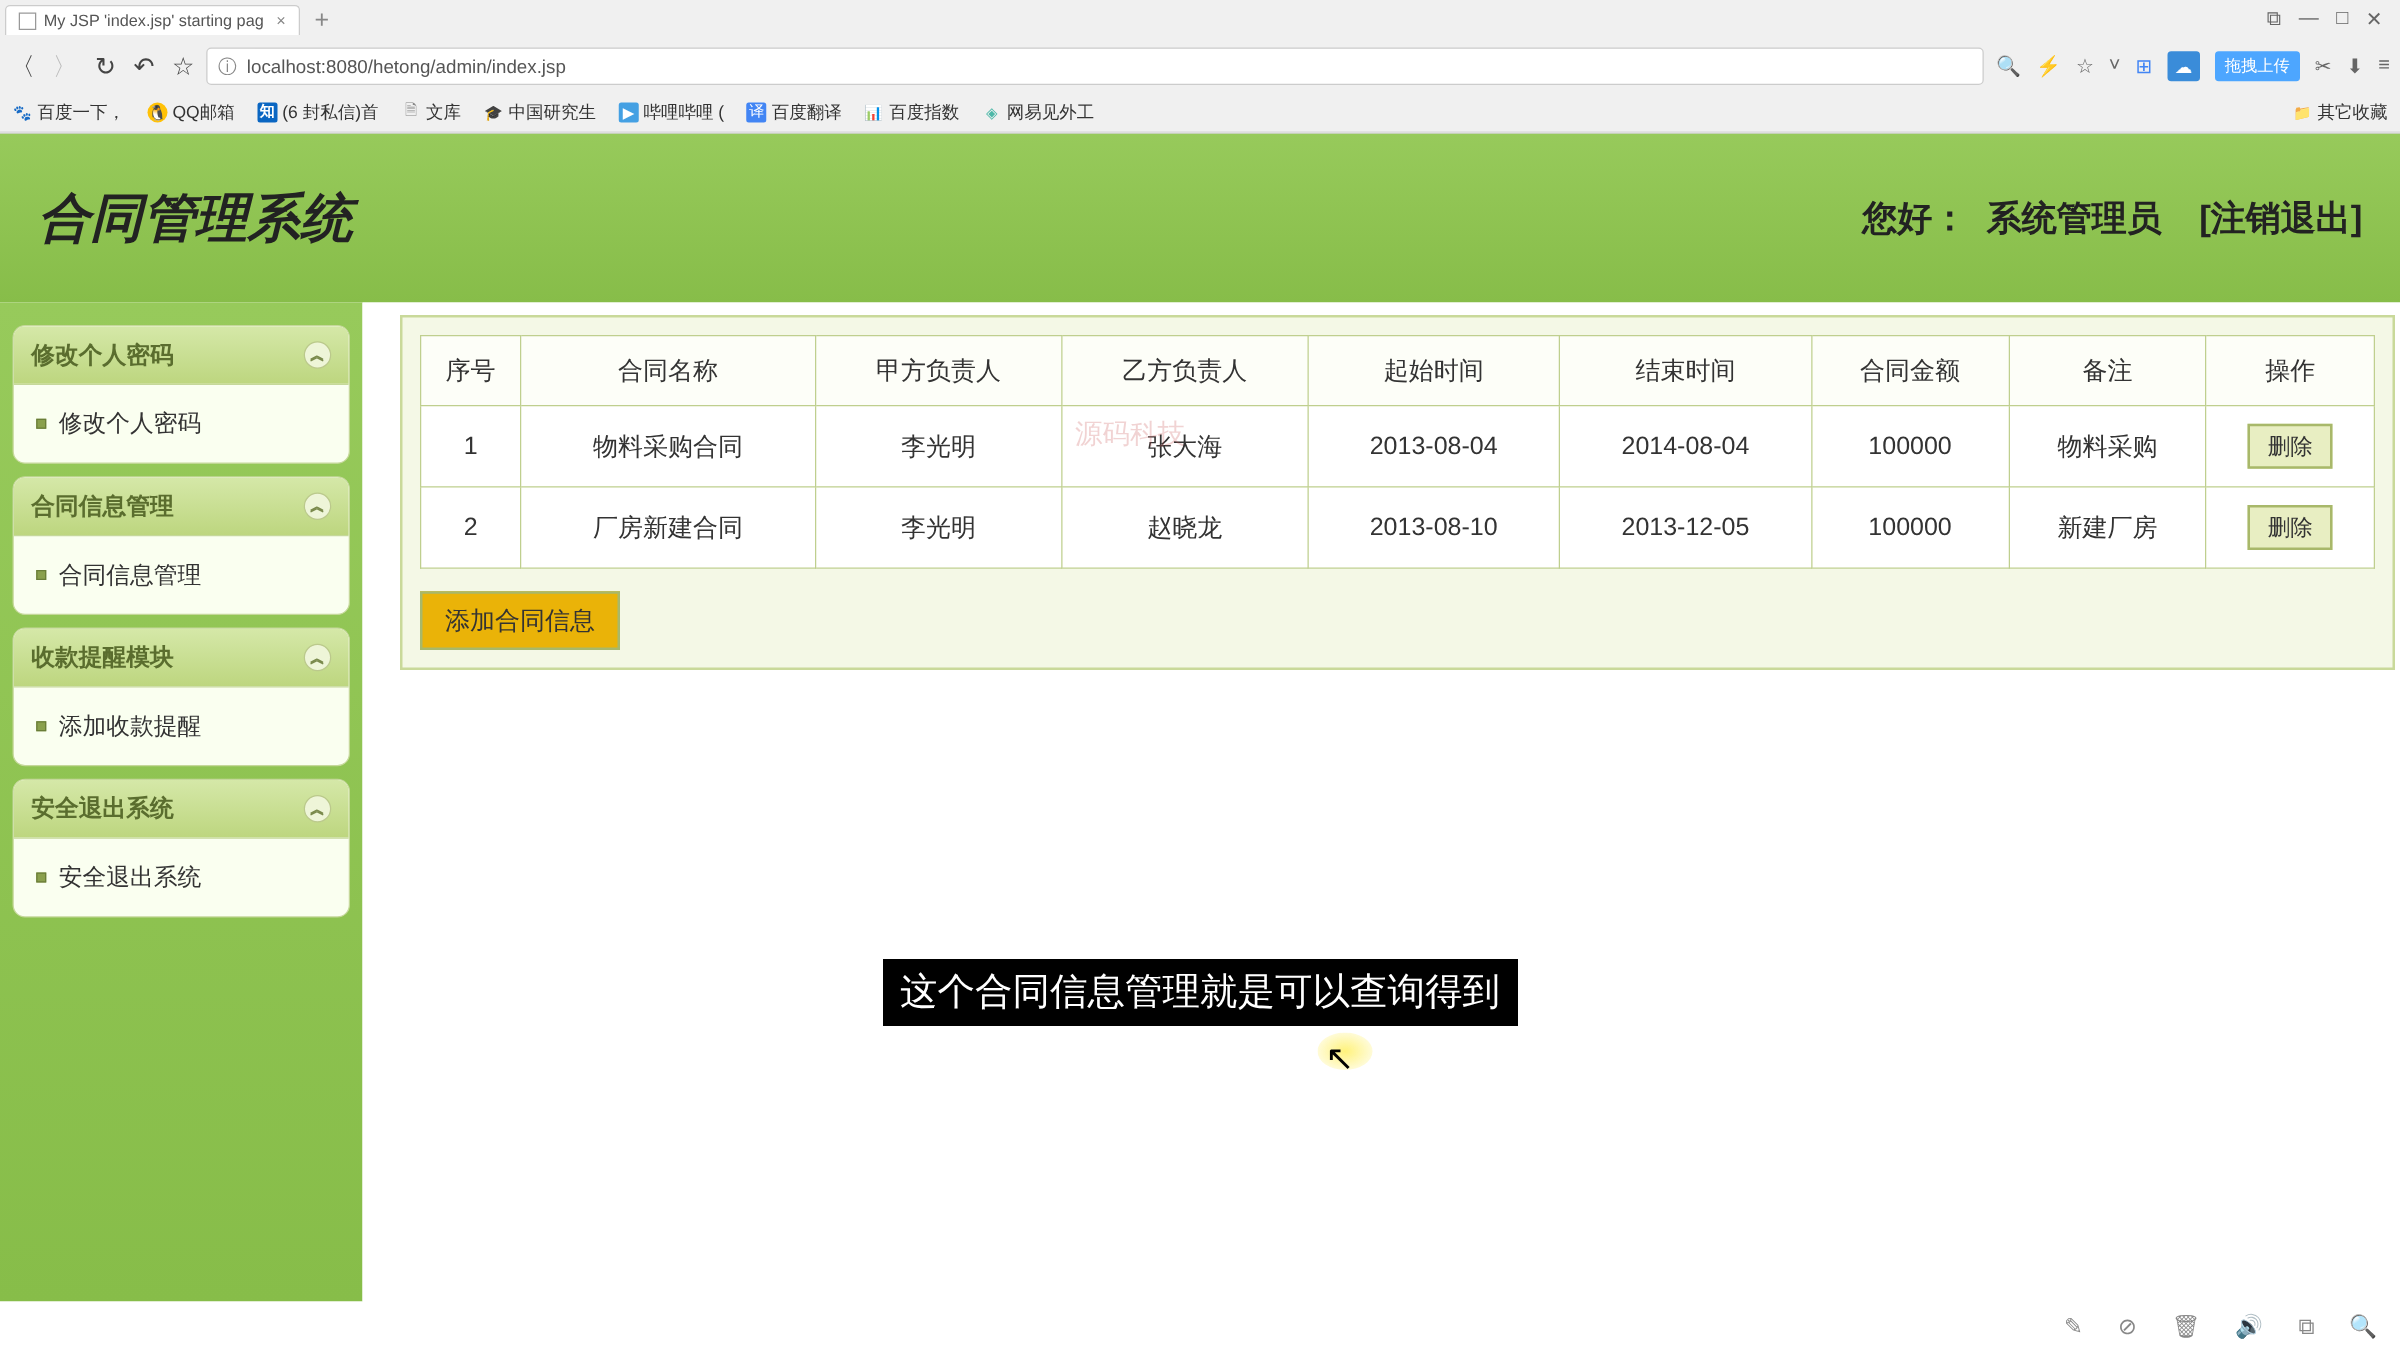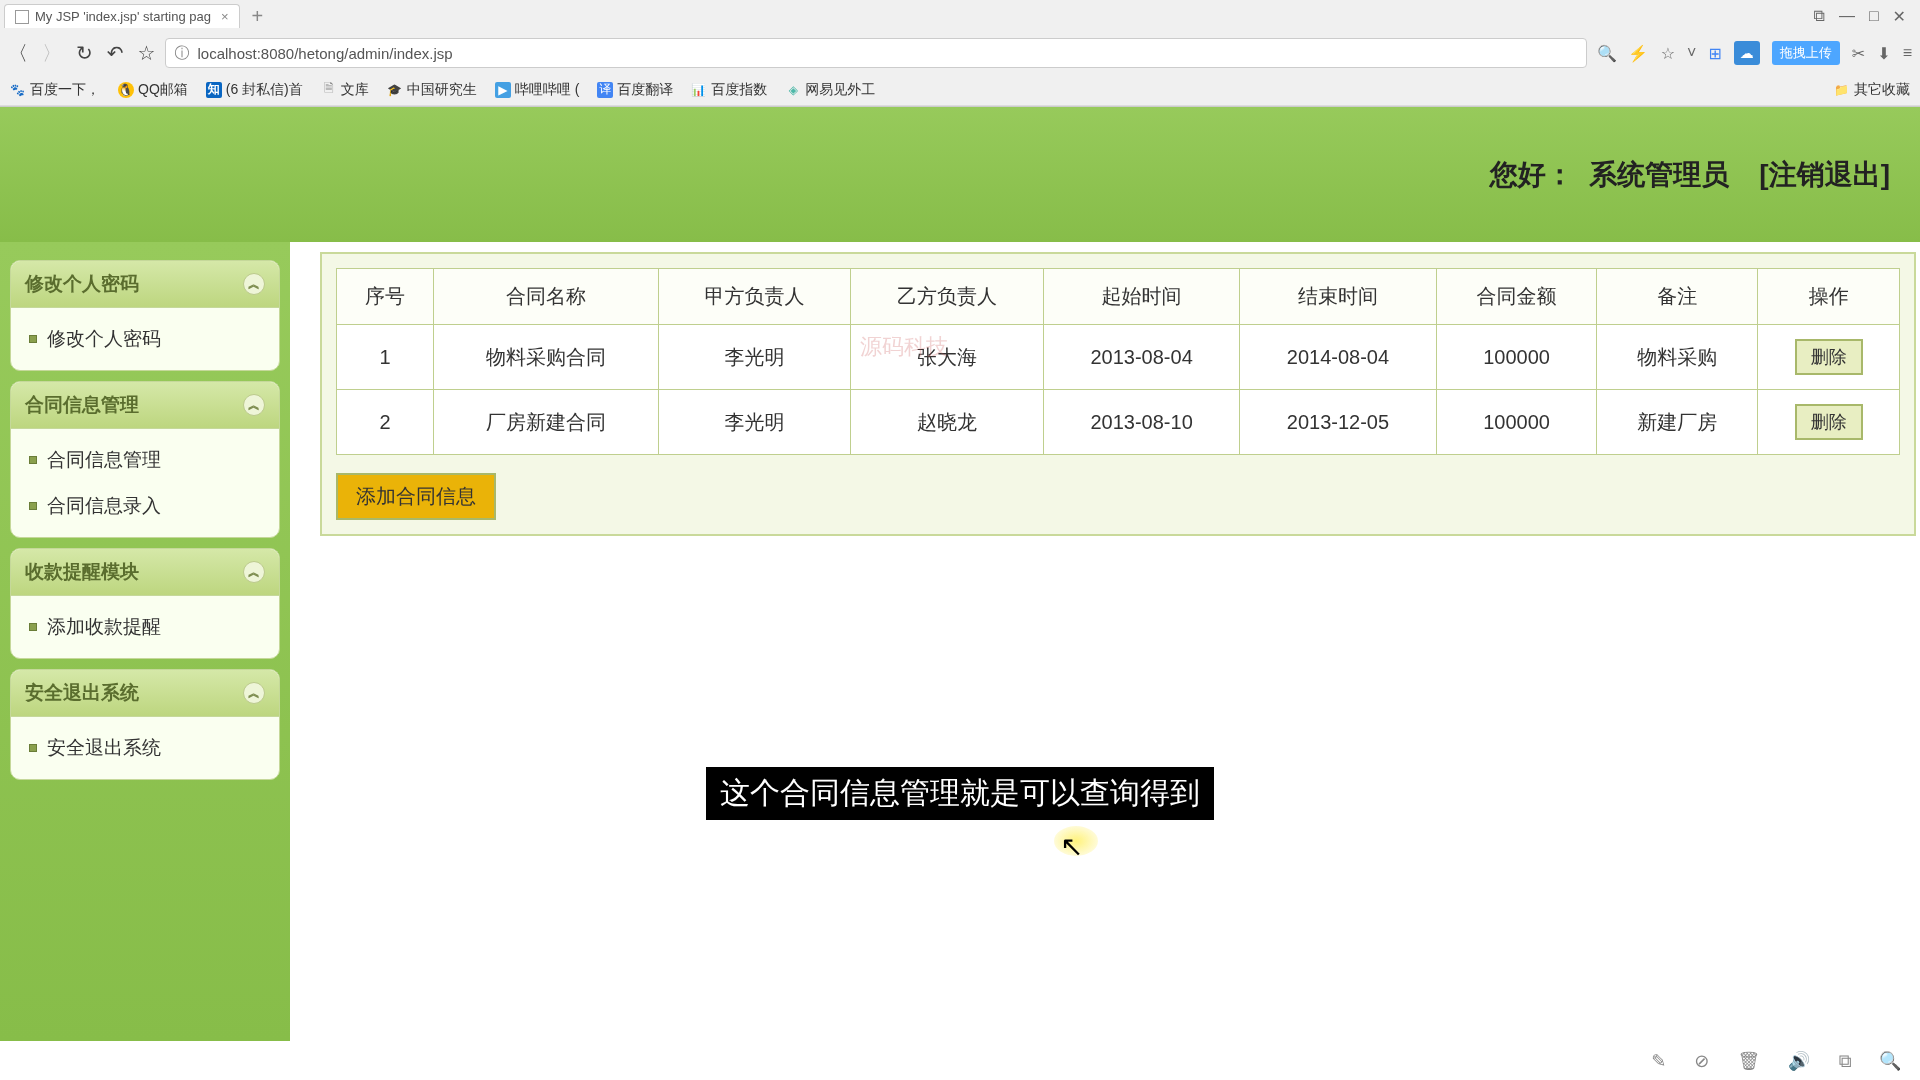--- a/index.html
+++ b/index.html
@@ -50,21 +50,21 @@
 .side-panel { background: #fafff0; border-radius: 10px; margin-bottom: 10px; border: 1px solid #c5d89a; overflow: hidden; }
 .panel-header { background: linear-gradient(#d5e8a8, #bdd67f); padding: 10px 14px; font-size: 19px; font-weight: bold; color: #5a6d2e; display: flex; align-items: center; border-bottom: 1px solid #c5d89a; }
 .collapse-btn { margin-left: auto; width: 22px; height: 22px; border-radius: 50%; background: #eef5d8; border: 1px solid #bbc98c; display: flex; align-items: center; justify-content: center; font-size: 12px; color: #7a8a4c; cursor: pointer; }
 .panel-body { padding: 8px 0; }
 .menu-item { display: flex; align-items: center; padding: 10px 18px; font-size: 19px; color: #333; cursor: pointer; gap: 10px; }
 .menu-bullet { width: 8px; height: 8px; background: #8aa04d; border: 1px solid #6a7d38; }
 
 .main-content { flex: 1; padding: 10px 4px 10px 30px; background: #fff; }
 .content-box { border: 2px solid #c9d99a; background: #f4f8e6; padding: 14px; }
 table.data-table { width: 100%; border-collapse: collapse; background: #fff; font-size: 20px; }
-.data-table th, .data-table td { border: 1px solid #bfcf8e; padding: 14px 10px; text-align: center; color: #333; }
+.data-table th, .data-table td { border: 1px solid #bfcf8e; padding: 14px 0; text-align: center; color: #333; }
 .data-table th { font-weight: normal; background: #fdfef8; }
 .delete-btn { background: #e8eec2; border: 2px solid #a8b86a; padding: 4px 14px; font-size: 18px; cursor: pointer; color: #333; }
 .add-btn { margin-top: 18px; background: #eab308; border: 2px solid #a8b86a; padding: 8px 18px; font-size: 20px; cursor: pointer; color: #333; }
 .watermark { position: absolute; color: rgba(200,80,80,0.25); font-size: 22px; pointer-events: none; }
 
 .subtitle-overlay { position: fixed; left: 50%; transform: translateX(-50%); bottom: 260px; background: #000; color: #fff; font-size: 30px; padding: 6px 14px; }
 .cursor-overlay { position: fixed; width: 40px; height: 40px; left: 1060px; bottom: 210px; }
 .cursor-glow { position: absolute; width: 44px; height: 30px; background: radial-gradient(rgba(255,240,100,0.85), rgba(255,240,100,0)); border-radius: 50%; left: -6px; top: -4px; }
 .cursor-arrow { position: relative; font-size: 28px; color: #000; }
 
@@ -156,20 +156,21 @@
         <span>网易见外工</span>
       </span>
     <span class="bookmark bookmark-right">
         <span class="bm-icon bm-folder">📁</span>
         <span>其它收藏</span>
       </span>
   </div>
 </div>
 
 <div class="app-header">
+  <div class="app-title">合同管理系统</div>
   <div class="header-right">
     <span><span>您好：</span>&nbsp;&nbsp;<span>系统管理员</span></span>
     <span class="logout-link">[注销退出]</span>
   </div>
 </div>
 
 <div class="app-body">
   <div class="sidebar">
     <div class="side-panel">
       <div class="panel-header">
@@ -186,24 +187,20 @@
 
     <div class="side-panel">
       <div class="panel-header">
         <span>合同信息管理</span>
         <span class="collapse-btn">︽</span>
       </div>
       <div class="panel-body">
         <div class="menu-item">
             <span class="menu-bullet"></span>
             <span>合同信息管理</span>
-          </div>
-        <div class="menu-item">
-            <span class="menu-bullet"></span>
-            <span>合同信息录入</span>
           </div>
       </div>
     </div>
 
     <div class="side-panel">
       <div class="panel-header">
         <span>收款提醒模块</span>
         <span class="collapse-btn">︽</span>
       </div>
       <div class="panel-body">

